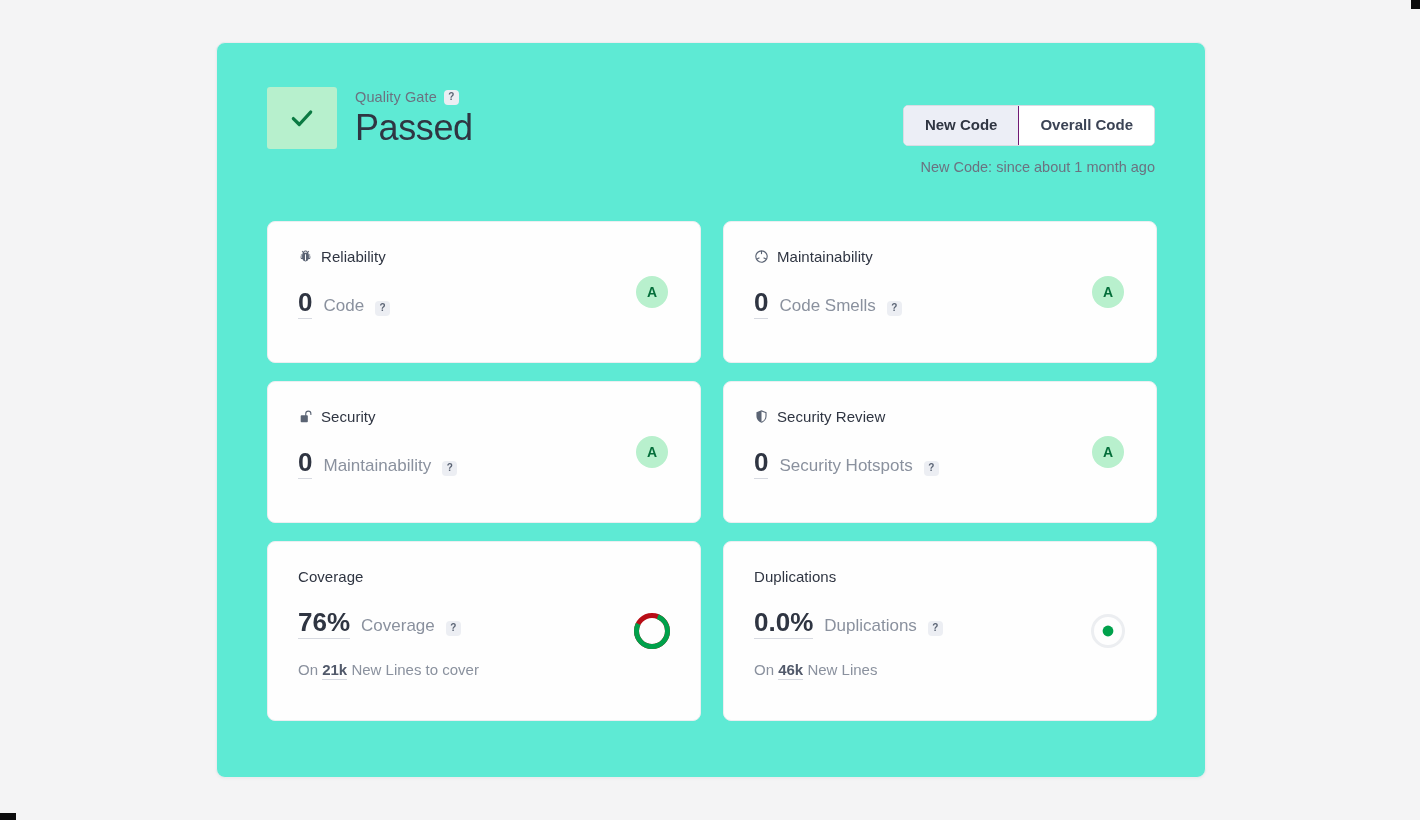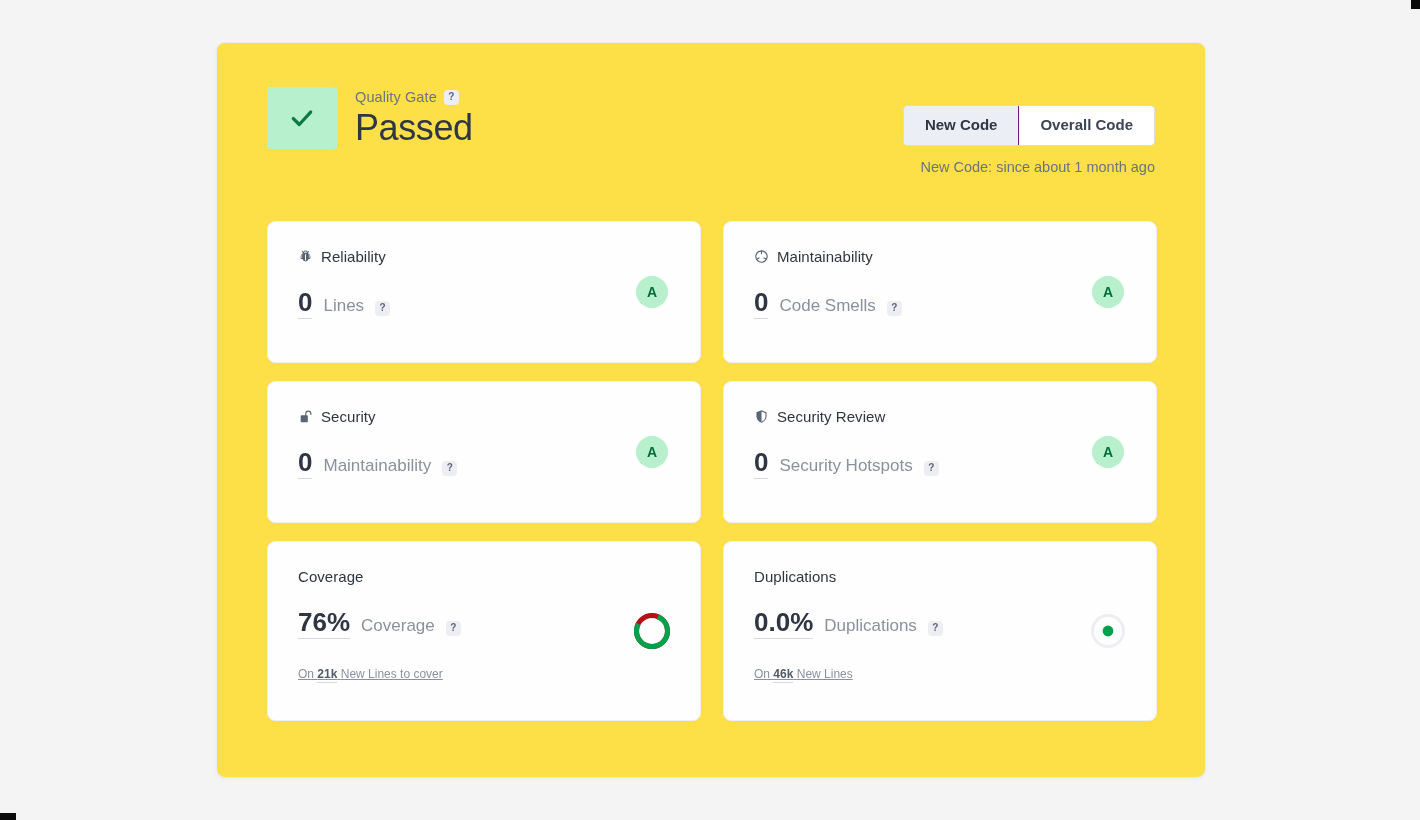--- a/index.html
+++ b/index.html
@@ -27,21 +27,21 @@
   }
   .artifact.tr { top: 0; right: 0; width: 9px; height: 9px; }
   .artifact.bl { left: 0; bottom: 0; width: 16px; height: 7px; }
 
   .panel {
     position: absolute;
     left: 216px;
     top: 42px;
     width: 990px;
     height: 736px;
-    background: #fde047;
+    background: #5eead4;
     border: 1px solid #ebecef;
     border-radius: 9px;
     box-shadow: 0 1px 3px rgba(30,35,50,0.045);
   }
 
   
   .header {
     position: absolute;
     left: 50px;
     top: 44px;
@@ -196,24 +196,23 @@
     padding-bottom: 2px;
     line-height: 1.05;
     cursor: pointer;
   }
   .metric-name {
     font-size: 17px;
     color: #8a919e;
   }
 
   .sub-row {
-    margin-top: 28px;
-    font-size: 12px;
+    margin-top: 22px;
+    font-size: 15px;
     color: #8a919e;
-    text-decoration: underline;
   }
   .sub-row .strong {
     font-weight: bold;
     color: #51596a;
     border-bottom: 1px solid #d6d9e0;
     padding-bottom: 1px;
     cursor: pointer;
   }
 
   
@@ -292,21 +291,21 @@
         <div class="card-title">
           <span class="tico">
             <svg width="15" height="15" viewBox="0 0 24 24" fill="currentColor">
               <path d="M12 2.2c-1.5 0-2.8.9-3.4 2.2l-.9-1a.8.8 0 1 0-1.2 1l1.3 1.4A5.3 5.3 0 0 0 7 8.6H5.2a.8.8 0 0 0 0 1.6H6.7v1.6H4.3a.8.8 0 1 0 0 1.6h2.4v1.1H5.2a.8.8 0 0 0 0 1.6H7a5.2 5.2 0 0 0 10 0h1.8a.8.8 0 0 0 0-1.6h-1.5v-1.1h2.4a.8.8 0 1 0 0-1.6h-2.4v-1.6h1.5a.8.8 0 0 0 0-1.6H17a5.3 5.3 0 0 0-.8-2.8l1.3-1.4a.8.8 0 1 0-1.2-1l-.9 1A3.8 3.8 0 0 0 12 2.2zm0 1.6c1.3 0 2.3 1 2.3 2.2H9.7c0-1.2 1-2.2 2.3-2.2zm-.8 4.6h1.6v9.8a3.6 3.6 0 0 1-1.6 0V8.4z"></path>
             </svg>
           </span>
           <span>Reliability</span>
         </div>
         <div class="metric-row">
           <span class="metric-value">0</span>
-          <span class="metric-name">Lines</span>
+          <span class="metric-name">Code</span>
           <span class="help">?</span>
         </div>
         <div class="rating">A</div>
       </div>
 
       <div class="card">
         <div class="card-title">
           <span class="tico">
             <svg width="15" height="15" viewBox="0 0 24 24" fill="none" stroke="currentColor" stroke-width="1.8">
               <circle cx="12" cy="12" r="9.1"></circle>

